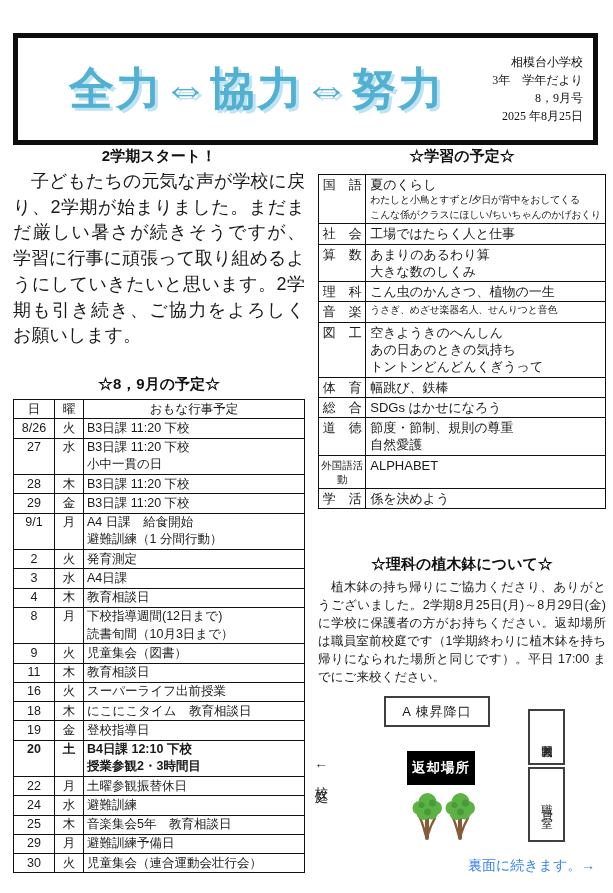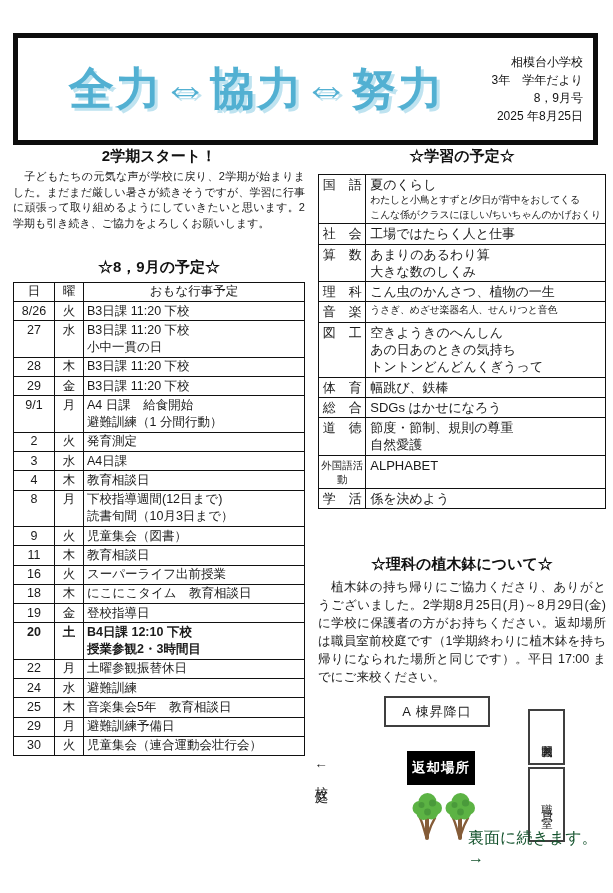--- a/index.html
+++ b/index.html
@@ -18,31 +18,31 @@
   }
   .header-title {
     flex:1; text-align:center; white-space:nowrap;
     font-size:45px; font-weight:bold; letter-spacing:2px;
     color:var(--title-color,#52b0d2);
     text-shadow:3px 3px 0 var(--title-shadow,#bfe3f0);
     padding-left:4px;
   }
   .header-meta {
     text-align:right; font-size:12px; line-height:1.5;
-    padding-right:10px; color:#111; white-space:nowrap;
+    padding-right:10px; color:#111; white-space:nowrap;font-family:Liberation Serif, serif;
   }
 
   
   .col-left  { position:absolute; left:13px;  top:147px; width:292px; }
   .col-right { position:absolute; left:318px; top:147px; width:288px; }
 
   .section-heading { text-align:center; font-weight:bold; font-size:15px; color:#111; }
 
   .intro-body {
-    font-size:11px; line-height:1.43; text-align:justify; margin-top:3px; color:#1a1a1a;
+    font-size:18px; line-height:1.43; text-align:justify; margin-top:3px; color:#1a1a1a;
   }
 
   
   .schedule-heading { margin-top:26px; }
   table.schedule {
     width:100%; border-collapse:collapse; margin-top:5px;
     font-size:12.5px; border:1.5px solid #111;
   }
   .schedule th, .schedule td { border:1px solid #111; line-height:1.38; padding:0.5px 3px; }
   .schedule th { font-weight:normal; text-align:center; }
@@ -84,21 +84,21 @@
   }
   .tree { position:absolute; width:31px; height:48px; }
   .tree-1 { left:112px; top:102px; }
   .tree-2 { left:145px; top:102px; }
   .yard-label {
     position:absolute; left:12px; top:66px; width:18px;
     font-size:13.5px; text-align:center; line-height:1.2; color:#222;
   }
   .yard-label .vtext { display:block; margin:3px auto 0; letter-spacing:4px; }
 
-  .footer-note { position:absolute; left:468px; top:828px; font-size:16px; color:#14532d; }
+  .footer-note { position:absolute; left:468px; top:857px; font-size:14px; color:#3b82f6; }
 </style>
 </head>
 <body>
 
 <div class="page" style="--title-color: #52b0d2; --title-shadow: #bfe3f0; --tree-foliage: #5cb344; --tree-foliage-dark: #449238; --tree-trunk: #855c38;">
 
   <div class="header">
     <div class="header-title">全力⇔協力⇔努力</div>
     <div class="header-meta">
       <div>相模台小学校</div>

